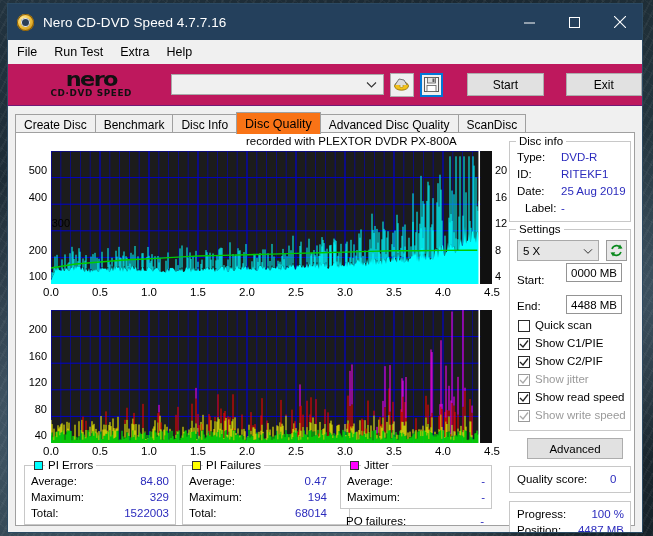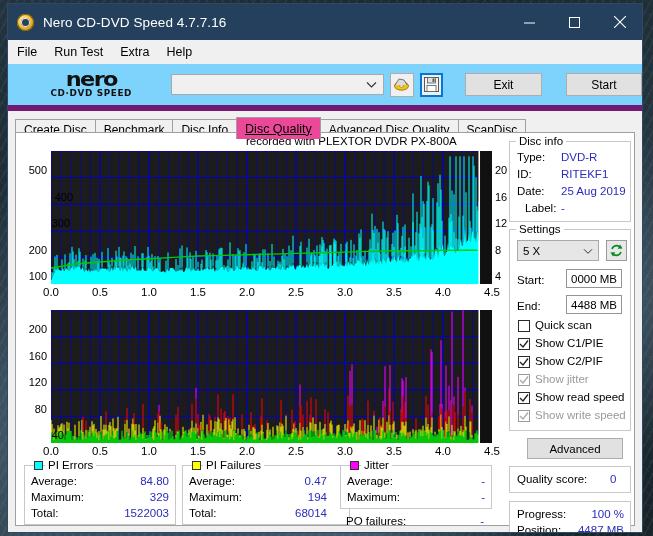--- a/index.html
+++ b/index.html
@@ -54,22 +54,22 @@
   #winbtns{position:absolute;right:0;top:0;display:flex;}
   .winbtn svg{display:block;}
   
   #menubar{
     height:23px;background:#f0f0f0;display:flex;align-items:center;
     padding-left:9px;border-bottom:1px solid #f0f0f0;
   }
   .menu-item{font-size:12.5px;color:#000;margin-right:17px;white-space:nowrap;}
   
   #toolbar{
-    height:41px;background:#7dd3fc;display:flex;align-items:center;
-    border-bottom:6px solid #701a75;position:relative;justify-content:flex-end;
+    height:41px;background:#be185d;display:flex;align-items:center;
+    border-bottom:1px solid #701a75;position:relative;justify-content:flex-end;
   }
   #nero-logo{width:162px;margin-left:4px;text-align:center;user-select:none;}
   #nero-word{
     font-family:"DejaVu Sans",sans-serif;font-weight:bold;font-size:20px;
     color:#111;letter-spacing:-1.5px;line-height:17px;
     transform:scaleX(1.12);
   }
   #nero-sub{
     font-family:"DejaVu Sans",sans-serif;font-weight:bold;font-size:8.5px;
     color:#111;letter-spacing:.6px;line-height:11px;
@@ -95,21 +95,21 @@
   
   #tabstrip{
     height:22px;margin:6px 0 0 7px;display:flex;align-items:flex-end;position:relative;
   }
   .tab{
     height:20px;padding:0 8px;font-size:12px;color:#000;
     border:1px solid #a0a0a0;border-bottom:none;background:#f0f0f0;
     display:flex;align-items:center;margin-right:-1px;box-sizing:border-box;
   }
   .tab.active{
-    background:#ec4899;height:22px;font-size:12.5px;position:relative;z-index:3;text-decoration:underline;
+    background:#f97316;height:22px;font-size:12.5px;position:relative;z-index:3;
   }
   
   #panel{
     position:absolute;left:7px;top:calc(36px + 23px + 41px + 6px + 22px);
     width:620px;height:calc(528px - 36px - 23px - 41px - 6px - 22px - 6px);
     background:#fff;border:1px solid #a0a0a0;box-sizing:border-box;
   }
   
   #chart-area{position:absolute;left:0;top:0;width:488px;height:100%;}
   .chart-title{
@@ -220,22 +220,22 @@
 
     <div class="tbtn" id="save-btn">
       <svg width="15" height="15" viewBox="0 0 15 15">
         <rect x="0.5" y="0.5" width="14" height="14" fill="#f7f7f7" stroke="#5a5a5a" stroke-width="1"></rect>
         <rect x="3.5" y="0.5" width="8" height="5.5" fill="#e2e2e2" stroke="#5a5a5a" stroke-width=".8"></rect>
         <rect x="8.5" y="1.5" width="2" height="3.5" fill="#5a5a5a"></rect>
         <rect x="3" y="8.5" width="9" height="6" fill="#fff" stroke="#5a5a5a" stroke-width=".8"></rect>
       </svg>
     </div>
 
+    <div class="bigbtn" style="margin-left:24px;">Start</div>
     <div class="bigbtn" style="margin-left:22px;">Exit</div>
-    <div class="bigbtn" style="margin-left:24px;">Start</div>
   </div>
 
   <div id="tabstrip">
     <div class="tab">Create Disc</div>
     <div class="tab">Benchmark</div>
     <div class="tab">Disc Info</div>
     <div class="tab active">Disc Quality</div>
     <div class="tab">Advanced Disc Quality</div>
     <div class="tab">ScanDisc</div>
   </div>
@@ -572,21 +572,21 @@
             <line x1="425" y1="133" x2="425" y2="26.217387500295573" stroke="#00ffff" stroke-width="1"></line>
             <path d="M0,117.04 L24.5,113.05 L49,111.055 L73.5,109.06 L98,107.73 L122.5,106.4 L147,105.07 L171.5,104.405 L196,103.74 L220.5,103.075 L245,102.41 L269.5,101.745 L294,101.08 L318.5,100.41499999999999 L343,99.75 L367.5,99.75 L392,99.41749999999999 L416.5,99.28450000000001 L426.29999999999995,99.28450000000001" fill="none" stroke="#00cc00" stroke-width="1.4"></path>
             <line x1="428.26" y1="0" x2="428.26" y2="133" stroke="#ffffff" stroke-width="1.6"></line>
             <rect x="429.26" y="0" width="11.740000000000009" height="133" fill="#101010"></rect>
           </svg>
       </div>
       <div id="ylabels-top">
           <div class="axlabel" style="left: 0px; top: 117.4px; width: 31px;">100</div>
           <div class="axlabel" style="left: 0px; top: 90.8px; width: 31px;">200</div>
           <div class="axlabel" style="left: 0px; top: 64.2px; width: 54px;">300</div>
-          <div class="axlabel" style="left: 0px; top: 37.6px; width: 31px; padding-left: 26px;">400</div>
+          <div class="axlabel" style="left: 0px; top: 37.6px; width: 31px;">400</div>
           <div class="axlabel" style="left: 0px; top: 11px; width: 31px;">500</div>
         </div>
       <div id="y2labels-top">
           <div class="axlabel r" style="left: 479px; top: 117.4px; width: 16px;">4</div>
           <div class="axlabel r" style="left: 479px; top: 90.8px; width: 16px;">8</div>
           <div class="axlabel r" style="left: 479px; top: 64.2px; width: 16px;">12</div>
           <div class="axlabel r" style="left: 479px; top: 37.6px; width: 16px;">16</div>
           <div class="axlabel r" style="left: 479px; top: 11px; width: 16px;">20</div>
         </div>
       <div id="xlabels-top">
@@ -1455,21 +1455,21 @@
             <line x1="424" y1="133" x2="424" y2="123.47297900833794" stroke="#00ff00" stroke-width="1"></line>
             <line x1="425" y1="133" x2="425" y2="123.00994678155982" stroke="#00ff00" stroke-width="1"></line>
             <line x1="426" y1="133" x2="426" y2="120.60906299137932" stroke="#00ff00" stroke-width="1"></line>
             <line x1="427" y1="133" x2="427" y2="124.87376514180274" stroke="#00ff00" stroke-width="1"></line>
             <line x1="428" y1="133" x2="428" y2="124.12499072739155" stroke="#00ff00" stroke-width="1"></line>
             <line x1="428.26" y1="0" x2="428.26" y2="133" stroke="#ffffff" stroke-width="1.6"></line>
             <rect x="429.26" y="0" width="11.740000000000009" height="133" fill="#101010"></rect>
           </svg>
       </div>
       <div id="ylabels-bot">
-          <div class="axlabel" style="left: 0px; top: 276.4px; width: 31px; padding-left: 17px;">40</div>
+          <div class="axlabel" style="left: 0px; top: 276.4px; width: 31px;">40</div>
           <div class="axlabel" style="left: 0px; top: 249.8px; width: 31px;">80</div>
           <div class="axlabel" style="left: 0px; top: 223.2px; width: 31px;">120</div>
           <div class="axlabel" style="left: 0px; top: 196.6px; width: 31px;">160</div>
           <div class="axlabel" style="left: 0px; top: 170px; width: 31px;">200</div>
         </div>
       <div id="xlabels-bot">
           <div class="xlabel" style="left: 20px; top: 312px;">0.0</div>
           <div class="xlabel" style="left: 69px; top: 312px;">0.5</div>
           <div class="xlabel" style="left: 118px; top: 312px;">1.0</div>
           <div class="xlabel" style="left: 167px; top: 312px;">1.5</div>
@@ -1511,21 +1511,21 @@
         <div style="position:absolute;left:96px;top:10px;width:21px;height:21px;background:#e8e8e8;border:1px solid #9a9a9a;box-sizing:border-box;display:flex;align-items:center;justify-content:center;">
           <svg width="15" height="15" viewBox="0 0 15 15">
             <path d="M3 6 A5 5 0 0 1 12 5" fill="none" stroke="#0a8a1e" stroke-width="1.6"></path>
             <polygon points="11,1.5 13.5,5.5 8.8,5.8" fill="#0a8a1e"></polygon>
             <path d="M12 9 A5 5 0 0 1 3 10" fill="none" stroke="#0a8a1e" stroke-width="1.6"></path>
             <polygon points="4,13.5 1.5,9.5 6.2,9.2" fill="#0a8a1e"></polygon>
           </svg>
         </div>
 
         <div class="kv" style="left:7px;top:44px;">Start:</div>
-        <div class="txtbox" style="left:56px;top:39px;">
+        <div class="txtbox" style="left:56px;top:33px;">
           <span>0000 MB</span>
         </div>
 
         <div class="kv" style="left:7px;top:70px;">End:</div>
         <div class="txtbox" style="left:56px;top:65px;">
           <span>4488 MB</span>
         </div>
 
         <div class="cb" style="left:8px;top:90px;"></div>
         <div class="cblabel" style="left:25px;top:89px;">Quick scan</div>

